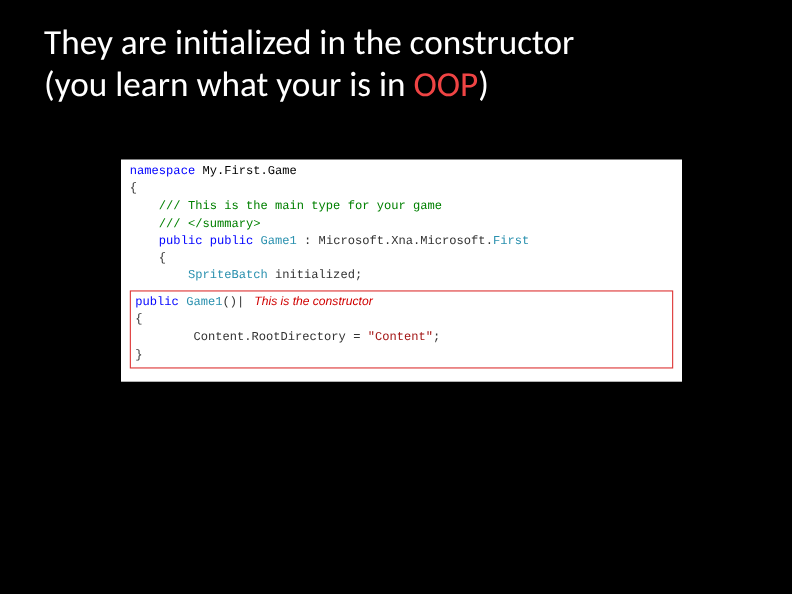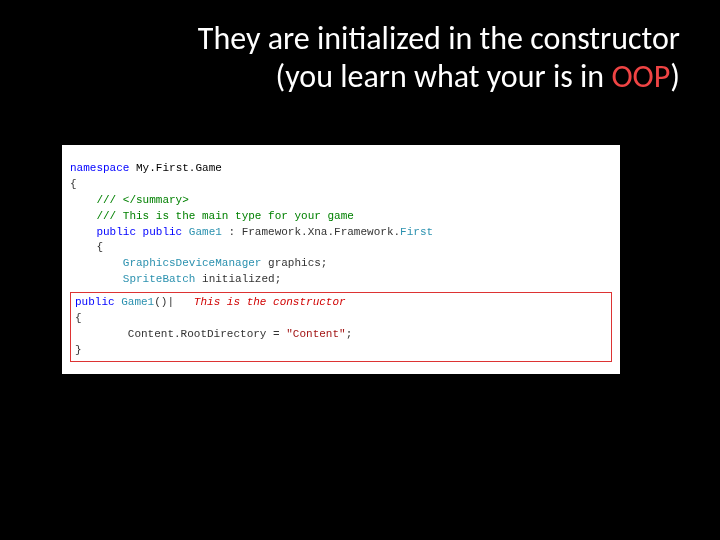--- a/index.html
+++ b/index.html
@@ -1,45 +1,44 @@
 <!DOCTYPE html>
 <html><head>
 <meta charset="utf-8">
 <style>
   html,body{margin:0;padding:0;width:720px;height:540px;background:#000;font-family:Calibri,Arial,sans-serif;overflow:hidden}
   .slide{width:720px;height:540px;position:relative}
-  .title{color:#fff;font-size:32px;text-align:right;padding:20px 40px 0;line-height:1.2}
+  .title{color:#fff;font-size:32px;text-align:left;padding:20px 40px 0;line-height:1.2}
   .title .oop{color:#ef4444}
-  .codebox{background:#fff;margin:48px 100px 0 62px;padding:16px 8px 10px;font-family:Consolas,'Courier New',monospace;font-size:11px;line-height:1.45;color:#333}
+  .codebox{background:#fff;margin:48px 100px 0 110px;padding:4px 8px 10px;font-family:Consolas,'Courier New',monospace;font-size:11px;line-height:1.45;color:#333}
   .kw{color:#0000ff}
   .ns{color:#000}
   .com{color:#008000}
   .typ{color:#2b91af}
   .str{color:#a31515}
-  .emph{color:#d00000;font-style:italic;font-family:Liberation Mono, monospace}
+  .emph{color:#d00000;font-style:italic;font-family:Liberation Sans, sans-serif}
   .cons-box{border:1px solid #d33;padding:2px 4px;margin-top:4px;margin-bottom:2px}
   pre{margin:0;white-space:pre;font-family:inherit}
 </style>
 </head>
 <body>
 
 <div class="slide">
   <div class="title">
     <span>They are initialized in the constructor</span><br>
     <span>(you learn what your is in </span><span class="oop">OOP</span><span>)</span>
   </div>
 
   <div class="codebox">
     <pre><span class="kw">namespace</span><span class="ns"> My.First.Game</span></pre>
     <pre>{</pre>
+    <pre class="com">    /// This is the main type for your game</pre>
     <pre class="com">    /// &lt;/summary&gt;</pre>
-    <pre class="com">    /// This is the main type for your game</pre>
-    <pre><span class="kw">    public</span><span class="kw"> public</span><span class="typ"> Game1 </span><span>: Framework.Xna.Framework.</span><span class="typ">First</span></pre>
+    <pre><span class="kw">    public</span><span class="kw"> public</span><span class="typ"> Game1 </span><span>: Microsoft.Xna.Microsoft.</span><span class="typ">First</span></pre>
     <pre>    {</pre>
-    <pre><span class="typ">        GraphicsDeviceManager </span><span>graphics;</span></pre>
     <pre><span class="typ">        SpriteBatch </span><span>initialized;</span></pre>
 
     <div class="cons-box">
       <pre><span class="kw">public</span><span class="typ"> Game1</span><span>()</span><span>|</span><span class="emph">   This is the constructor</span></pre>
       <pre>{</pre>
       <pre><span>        Content.RootDirectory = </span><span class="str">"Content"</span><span>;</span></pre>
       <pre>}</pre>
     </div>
   </div>
 </div>

